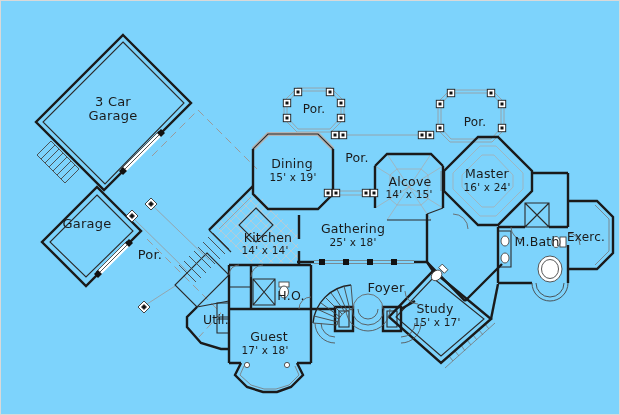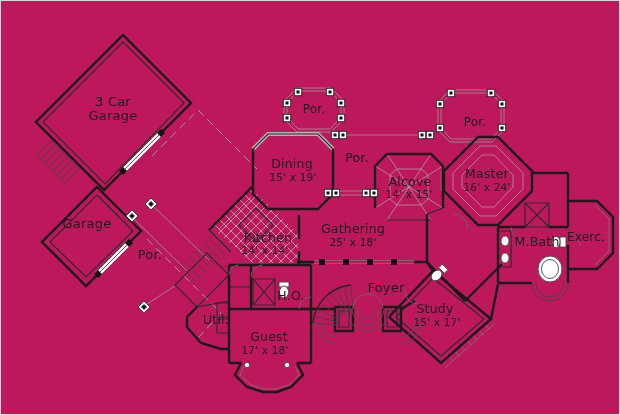--- a/index.html
+++ b/index.html
@@ -1,16 +1,16 @@
 <!DOCTYPE html>
 <html><head>
 <meta charset="utf-8">
 <style>
   html,body{margin:0;padding:0;background:#fff;}
-  .frame{width:620px;height:415px;background:#be185d;border:1px solid #d9d9d9;box-sizing:border-box;overflow:hidden;}
+  .frame{width:620px;height:415px;background:#7dd3fc;border:1px solid #d9d9d9;box-sizing:border-box;overflow:hidden;}
   svg{display:block;}
   text{font-family:"DejaVu Sans","Liberation Sans",sans-serif;fill:#1b1b1b;letter-spacing:.2px;}
   .rn{font-size:12.5px;}
   .rn-lg{font-size:13px;}
   .rn-sm{font-size:12px;}
   .dm{font-size:10.5px;}
 </style>
 </head>
 <body>
 

